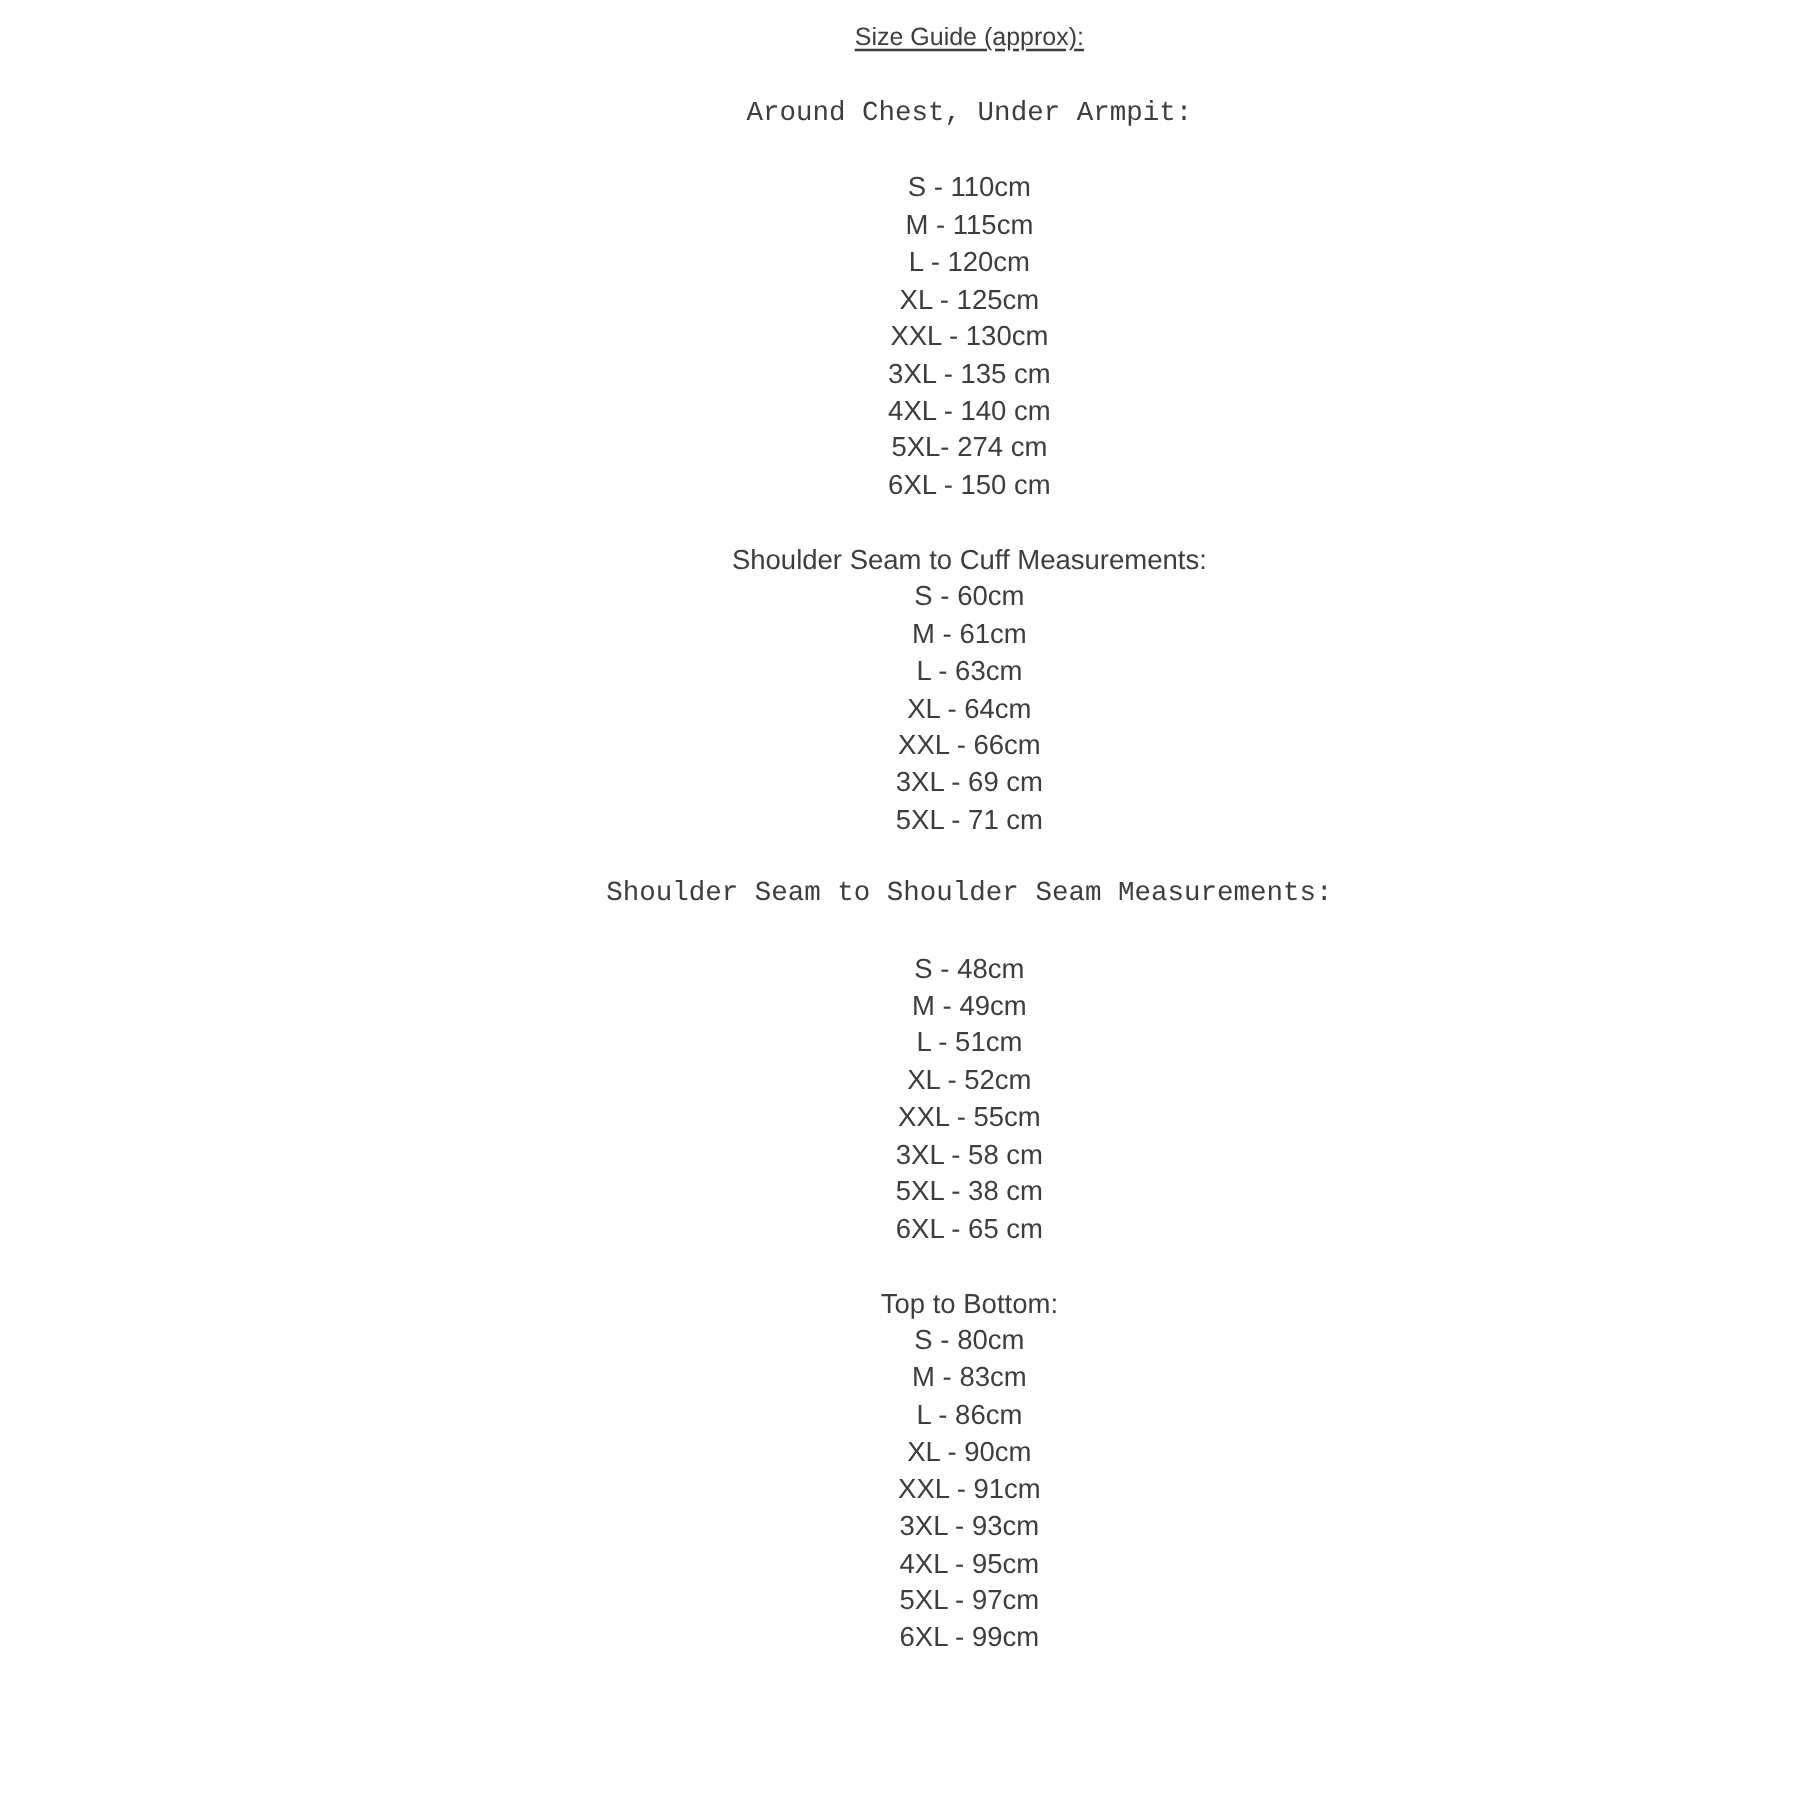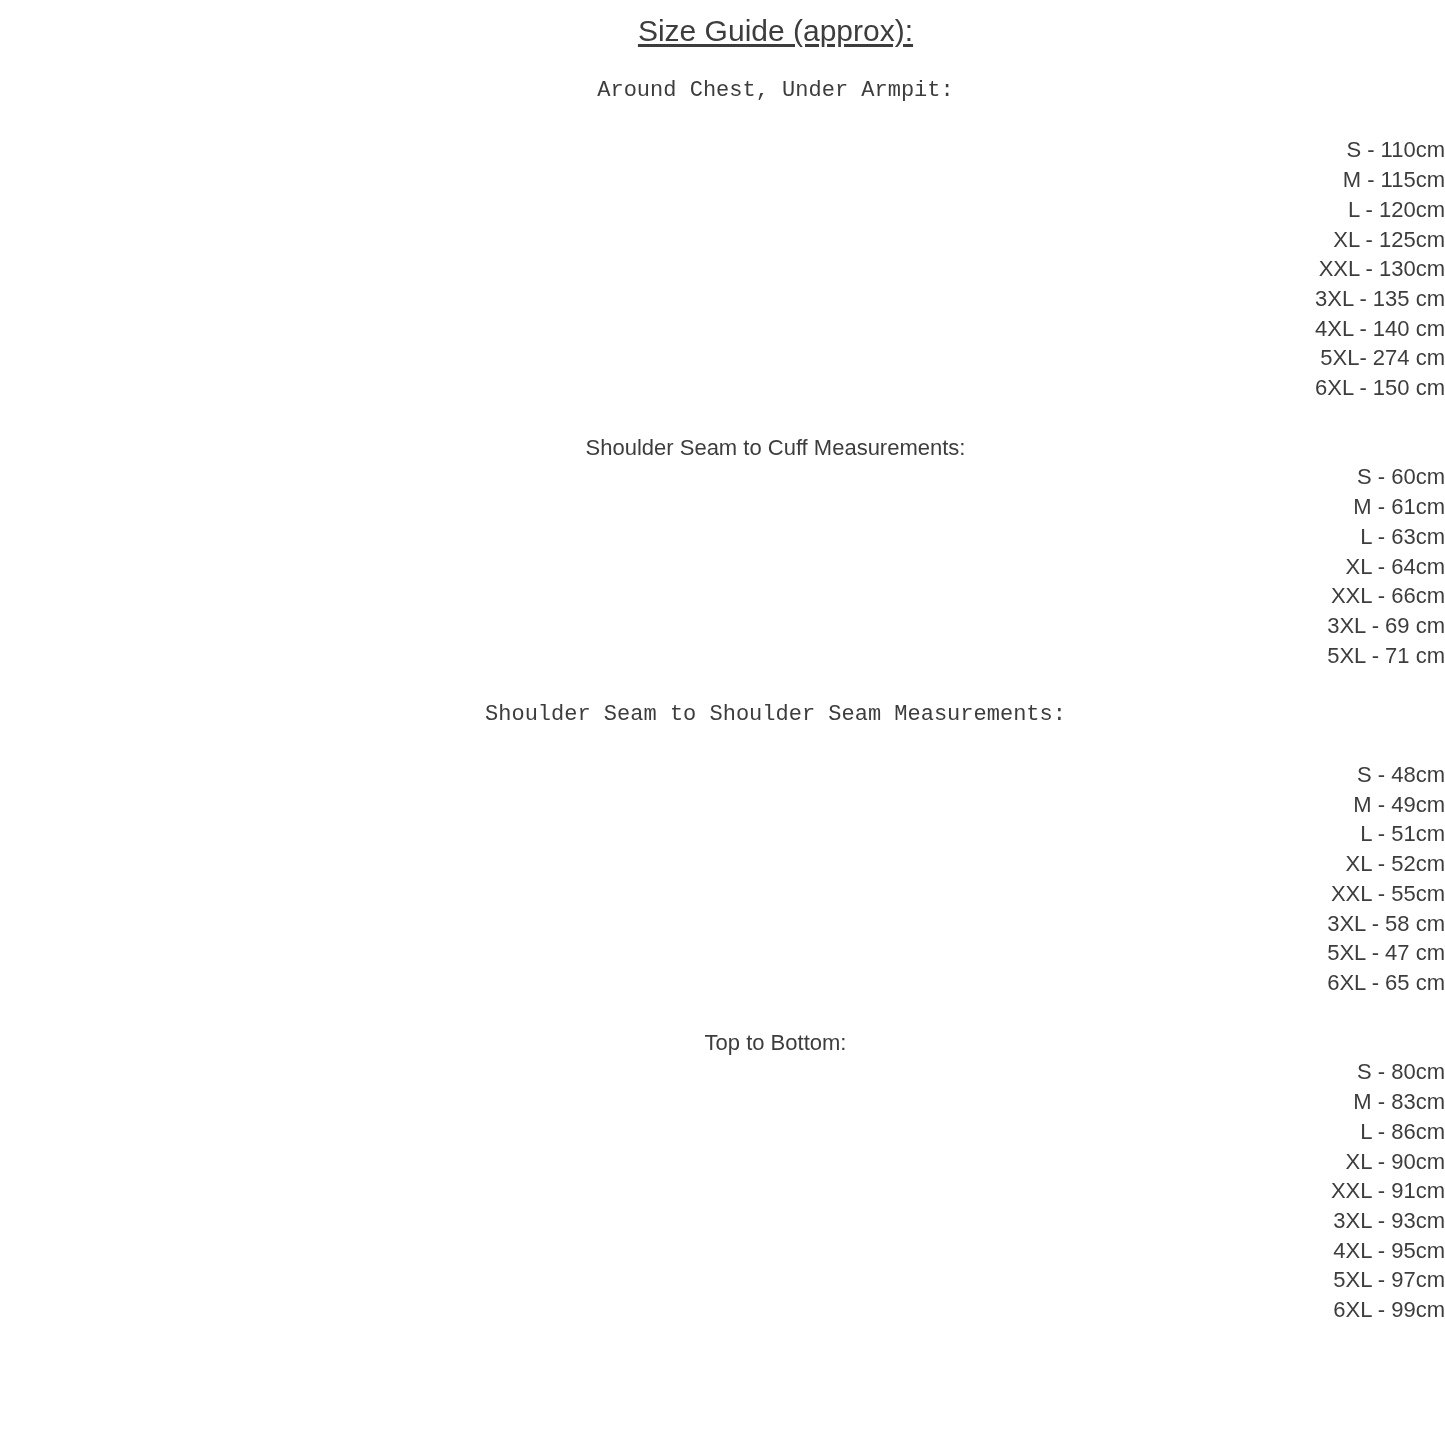--- a/index.html
+++ b/index.html
@@ -18,38 +18,37 @@
   .page {
     box-sizing: border-box;
     padding-top: 16px;
     padding-left: 106px; 
     text-align: center;
     font-size: 22px;
     line-height: 29.7px;
   }
   .title {
     margin: 0;
-    font-size: 30px;
+    font-size: 20px;
     font-weight: normal;
     text-decoration: underline;
     text-underline-offset: 3px;
   }
   .size-section {
     margin-top: 30px;
   }
   .section-header {
     margin: 0;
   }
   .section-header.gapped {
     margin-bottom: 30px;
     font-family: Liberation Mono, monospace;
   }
   .size-line {
     white-space: pre;
-    text-align: right;
   }
 </style>
 </head>
 <body>
 
 <div class="page">
   <h1 class="title">Size Guide (approx):</h1>
   <div id="sections">
       <section class="size-section">
         <div class="section-header gapped">Around Chest, Under Armpit:</div>
@@ -79,21 +78,21 @@
       </section>
       <section class="size-section">
         <div class="section-header gapped">Shoulder Seam to Shoulder Seam Measurements:</div>
         <div class="size-list">
           <div class="size-line">S - 48cm</div>
           <div class="size-line">M - 49cm</div>
           <div class="size-line">L - 51cm</div>
           <div class="size-line">XL - 52cm</div>
           <div class="size-line">XXL - 55cm</div>
           <div class="size-line">3XL - 58 cm</div>
-          <div class="size-line">5XL - 47 cm</div>
+          <div class="size-line">5XL - 38 cm</div>
           <div class="size-line">6XL - 65 cm</div>
         </div>
       </section>
       <section class="size-section">
         <div class="section-header">Top to Bottom:</div>
         <div class="size-list">
           <div class="size-line">S - 80cm</div>
           <div class="size-line">M - 83cm</div>
           <div class="size-line">L - 86cm</div>
           <div class="size-line">XL - 90cm</div>

